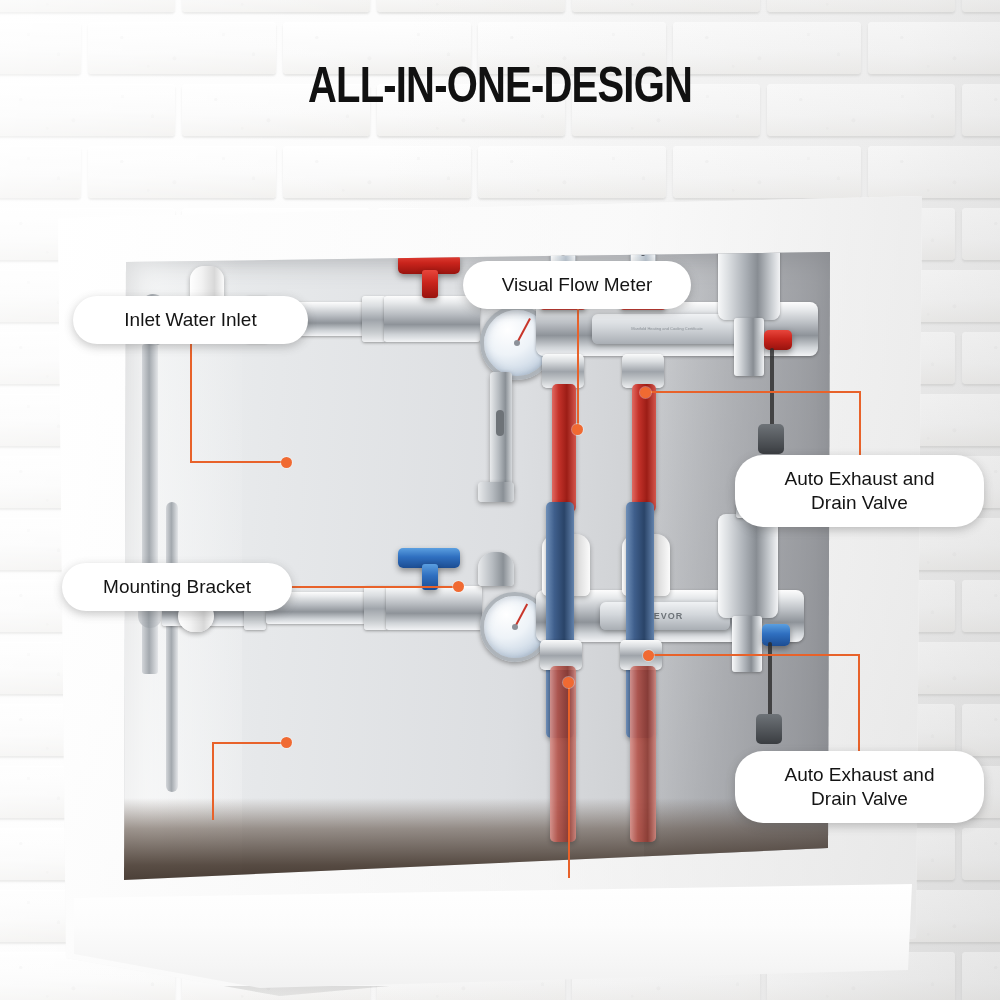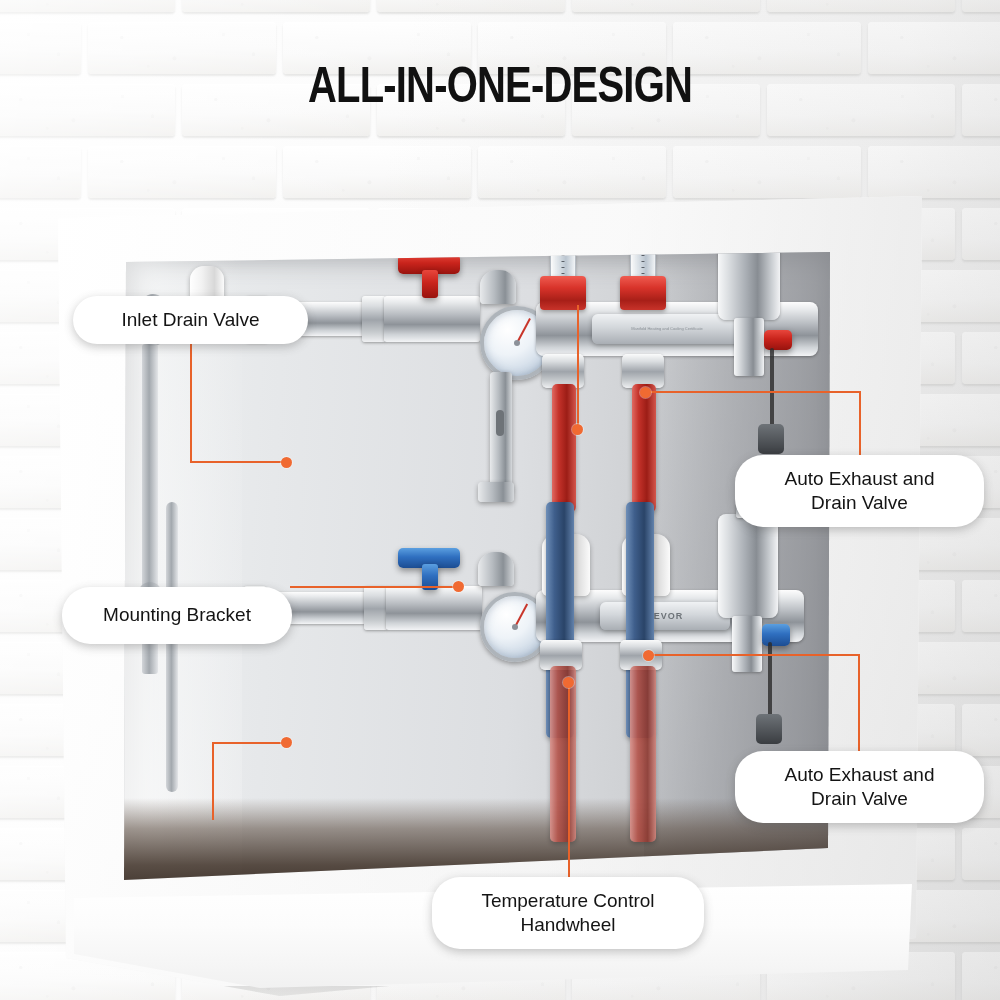--- a/index.html
+++ b/index.html
@@ -413,38 +413,37 @@
   <div class="leader v" style="left:858px;top:654px;height:98px;"></div>
   <div class="dot" style="left:643px;top:650px;"></div>
 
   <div class="leader v" style="left:212px;top:742px;height:78px;"></div>
   <div class="leader h" style="left:212px;top:742px;width:74px;"></div>
   <div class="dot" style="left:281px;top:737px;"></div>
 
   <div class="leader v" style="left:568px;top:682px;height:196px;"></div>
   <div class="dot" style="left:563px;top:677px;"></div>
 
+  <div class="callout" style="left:463px;top:261px;width:228px;height:48px;">
+    <span>Visual Flow Meter</span>
+  </div>
 
   <div class="callout" style="left:73px;top:296px;width:235px;height:48px;">
-    <span>Inlet Drain Valve</span>
+    <span>Inlet Water Inlet</span>
   </div>
 
   <div class="callout" style="left:735px;top:455px;width:249px;height:72px;flex-direction:column;">
     <span>Auto Exhaust and</span>
     <span>Drain Valve</span>
   </div>
 
-  <div class="callout" style="left:62px;top:587px;width:230px;height:57px;">
+  <div class="callout" style="left:62px;top:563px;width:230px;height:48px;">
     <span>Mounting Bracket</span>
   </div>
 
   <div class="callout" style="left:735px;top:751px;width:249px;height:72px;flex-direction:column;">
     <span>Auto Exhaust and</span>
     <span>Drain Valve</span>
   </div>
 
 
-  <div class="callout" style="left:432px;top:877px;width:272px;height:72px;flex-direction:column;">
-    <span>Temperature Control</span>
-    <span>Handwheel</span>
-  </div>
 
 </div>
 
 </body></html>

